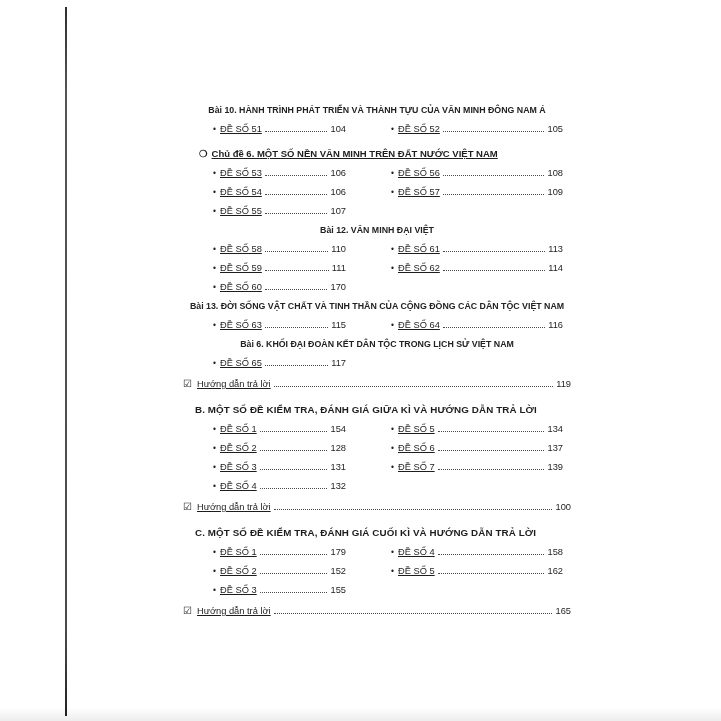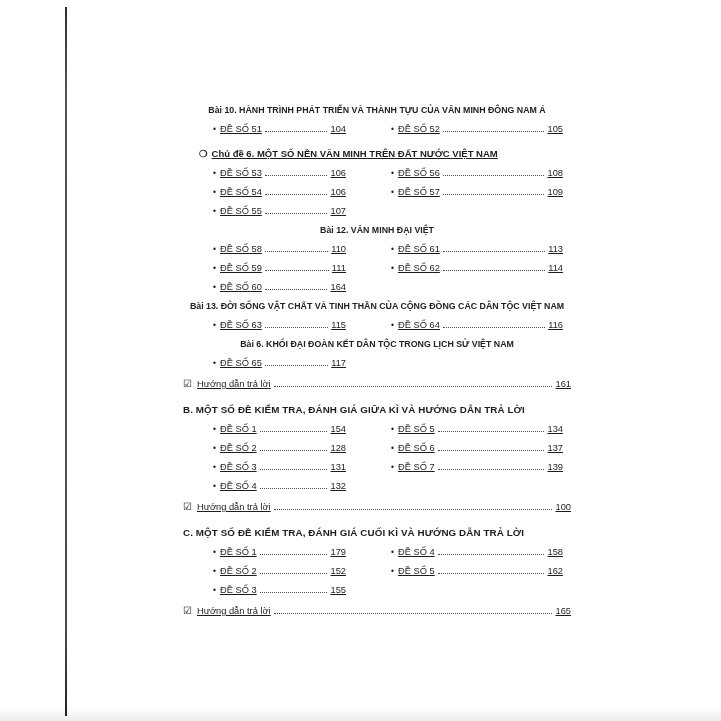--- a/index.html
+++ b/index.html
@@ -44,37 +44,38 @@
     font-weight: 700;
     font-size: 9.5px;
     padding-left: 16px;
     margin-top: 6px;
   }
   .item.section {
     font-weight: 700;
     font-size: 9.8px;
     margin-top: 7px;
     letter-spacing: 0.1px;
+    margin-left: 12px;
   }
   .item.rowi { padding-left: 30px; }
   .item.guide { margin-top: 2px; }
   .col { display: flex; align-items: flex-end; }
   .col.left  { width: 133px; }
   .col.right { width: 172px; margin-left: 45px; }
   .bullet { margin-right: 4px; font-size: 8.5px; padding-bottom: 0.5px; }
   .chapter-icon { margin-right: 4px; font-size: 9.5px; }
   .check-icon { margin-right: 5px; font-size: 10px; padding-bottom: 0; }
   .label { white-space: nowrap; text-decoration: underline; }
   .dots {
     flex: 1;
     border-bottom: 1.3px dotted #4c4c4c;
     margin: 0 3px 2px 3px;
     min-width: 8px;
   }
-  .pg { white-space: nowrap; text-decoration: underline; }
+  .pg { white-space: nowrap; }
 </style>
 </head>
 <body>
 
 <div class="scene">
   <div class="page-edge"></div>
   <div class="toc" id="toc">
       <div class="item lesson">Bài 10. HÀNH TRÌNH PHÁT TRIỂN VÀ THÀNH TỰU CỦA VĂN MINH ĐÔNG NAM Á</div>
       <div class="item rowi">
         <div class="col left">
@@ -158,21 +159,21 @@
           <span class="label">ĐỀ SỐ 62</span>
           <span class="dots"></span>
           <span class="pg">114</span>
         </div>
       </div>
       <div class="item rowi">
         <div class="col left">
           <span class="bullet">•</span>
           <span class="label">ĐỀ SỐ 60</span>
           <span class="dots"></span>
-          <span class="pg">164</span>
+          <span class="pg">170</span>
         </div>
         <div class="col right"></div>
       </div>
       <div class="item lesson">Bài 13. ĐỜI SỐNG VẬT CHẤT VÀ TINH THẦN CỦA CỘNG ĐỒNG CÁC DÂN TỘC VIỆT NAM</div>
       <div class="item rowi">
         <div class="col left">
           <span class="bullet">•</span>
           <span class="label">ĐỀ SỐ 63</span>
           <span class="dots"></span>
           <span class="pg">115</span>
@@ -191,21 +192,21 @@
           <span class="label">ĐỀ SỐ 65</span>
           <span class="dots"></span>
           <span class="pg">117</span>
         </div>
         <div class="col right"></div>
       </div>
       <div class="item guide">
         <span class="check-icon">☑</span>
         <span class="label">Hướng dẫn trả lời</span>
         <span class="dots"></span>
-        <span class="pg">161</span>
+        <span class="pg">119</span>
       </div>
       <div class="item section">B. MỘT SỐ ĐỀ KIỂM TRA, ĐÁNH GIÁ GIỮA KÌ VÀ HƯỚNG DẪN TRẢ LỜI</div>
       <div class="item rowi">
         <div class="col left">
           <span class="bullet">•</span>
           <span class="label">ĐỀ SỐ 1</span>
           <span class="dots"></span>
           <span class="pg">154</span>
         </div>
         <div class="col right">

